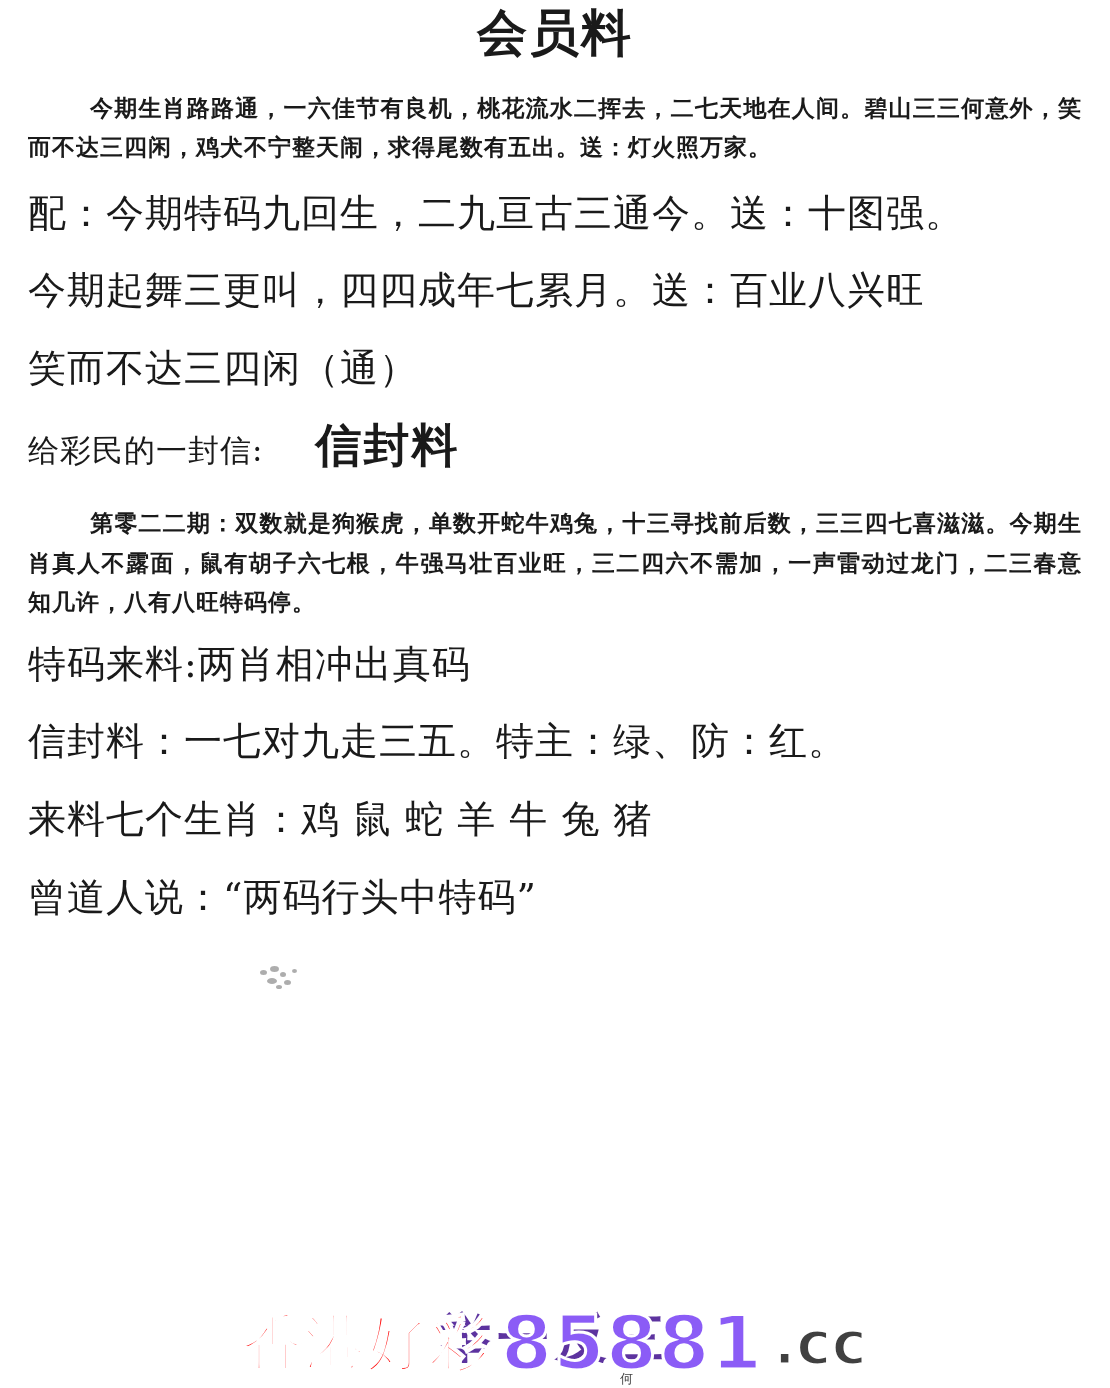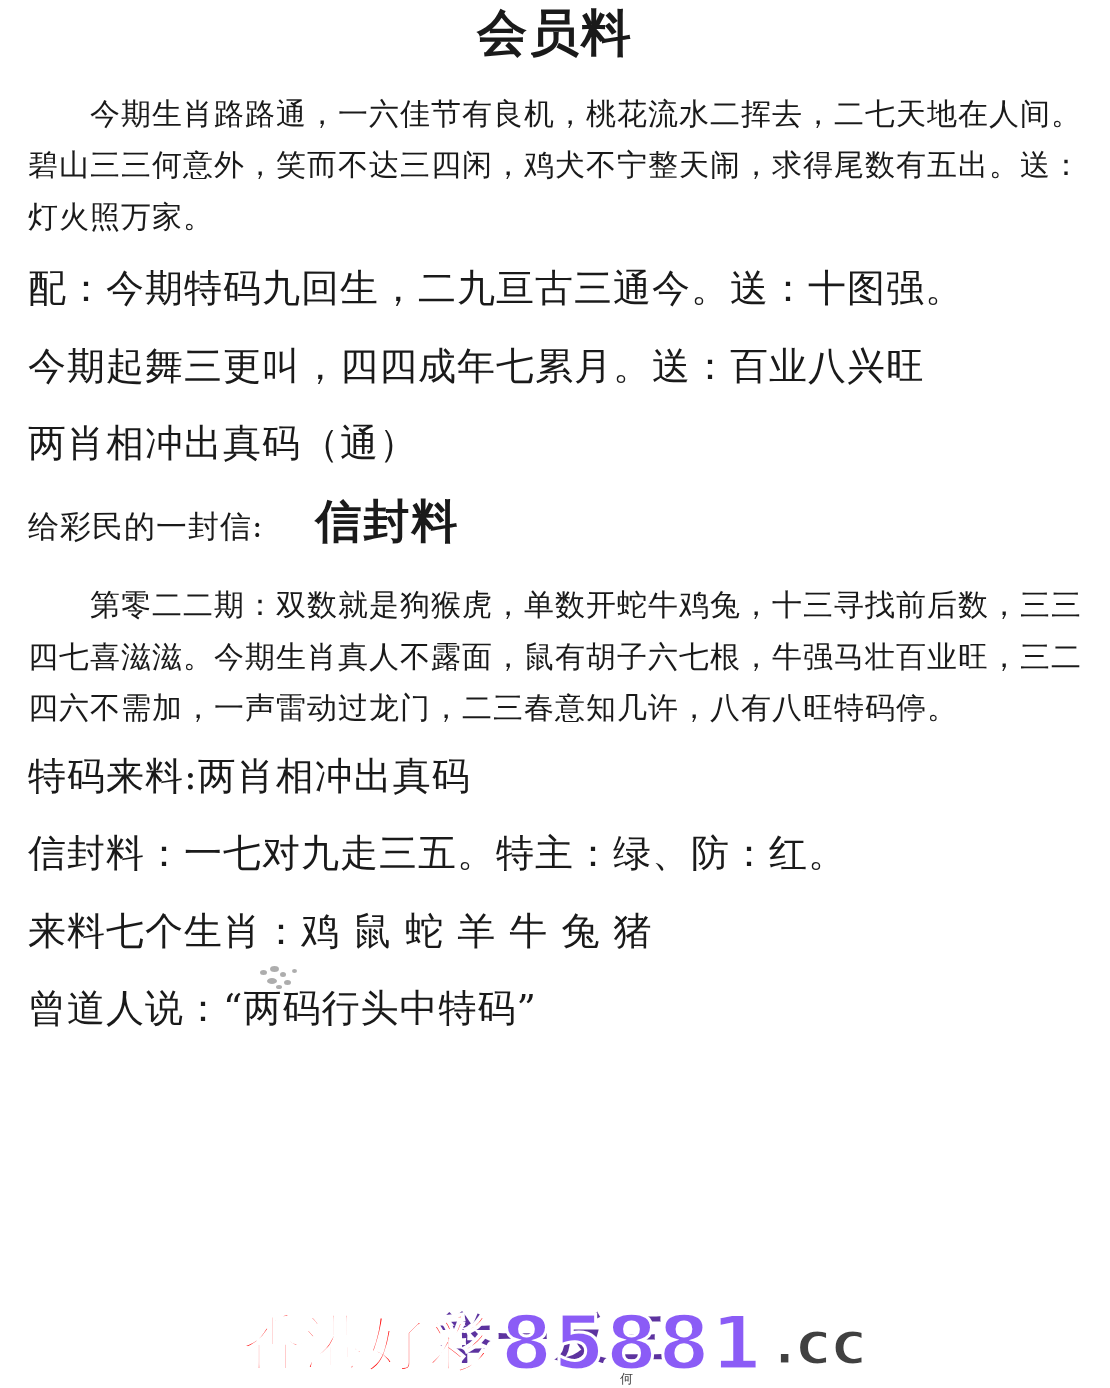--- a/index.html
+++ b/index.html
@@ -25,26 +25,27 @@
   .title {
     text-align: center;
     font-size: 50px;
     font-weight: bold;
     letter-spacing: 2px;
     margin: 4px 0 16px 0;
     line-height: 1.15;
     font-family: "DejaVu Serif", serif;
   }
   .para {
-    font-size: 30px;
+    font-size: 23px;
     line-height: 1.72;
     letter-spacing: 1px;
     margin: 26px 0 10px 0;
     text-align: justify;
     text-justify: inter-ideograph;
+    font-weight: bold;
   }
   .para.indent {
     text-indent: 62px;
   }
   .line {
     font-size: 38px;
     line-height: 1.62;
     letter-spacing: 1px;
     margin: 16px 0 16px 0;
   }
@@ -150,21 +151,21 @@
 <div class="page">
 
   <div class="title">会员料</div>
 
   <div class="para indent">今期生肖路路通，一六佳节有良机，桃花流水二挥去，二七天地在人间。碧山三三何意外，笑而不达三四闲，鸡犬不宁整天闹，求得尾数有五出。送：灯火照万家。</div>
 
   <div class="line">配：今期特码九回生，二九亘古三通今。送：十图强。</div>
 
   <div class="line">今期起舞三更叫，四四成年七累月。送：百业八兴旺</div>
 
-  <div class="line">两肖相冲出真码（通）</div>
+  <div class="line">笑而不达三四闲（通）</div>
 
   <div class="subtitle-row">
     <span class="subtitle-label">给彩民的一封信:</span>
     <span class="subtitle-big">信封料</span>
   </div>
 
   <div class="para indent dotted">第零二二期：双数就是狗猴虎，单数开蛇牛鸡兔，十三寻找前后数，三三四七喜滋滋。今期生肖真人不露面，鼠有胡子六七根，牛强马壮百业旺，三二四六不需加，一声雷动过龙门，二三春意知几许，八有八旺特码停。</div>
 
   <div class="smudge">
     <i style="left:2px;top:4px;width:7px;height:5px;"></i>

